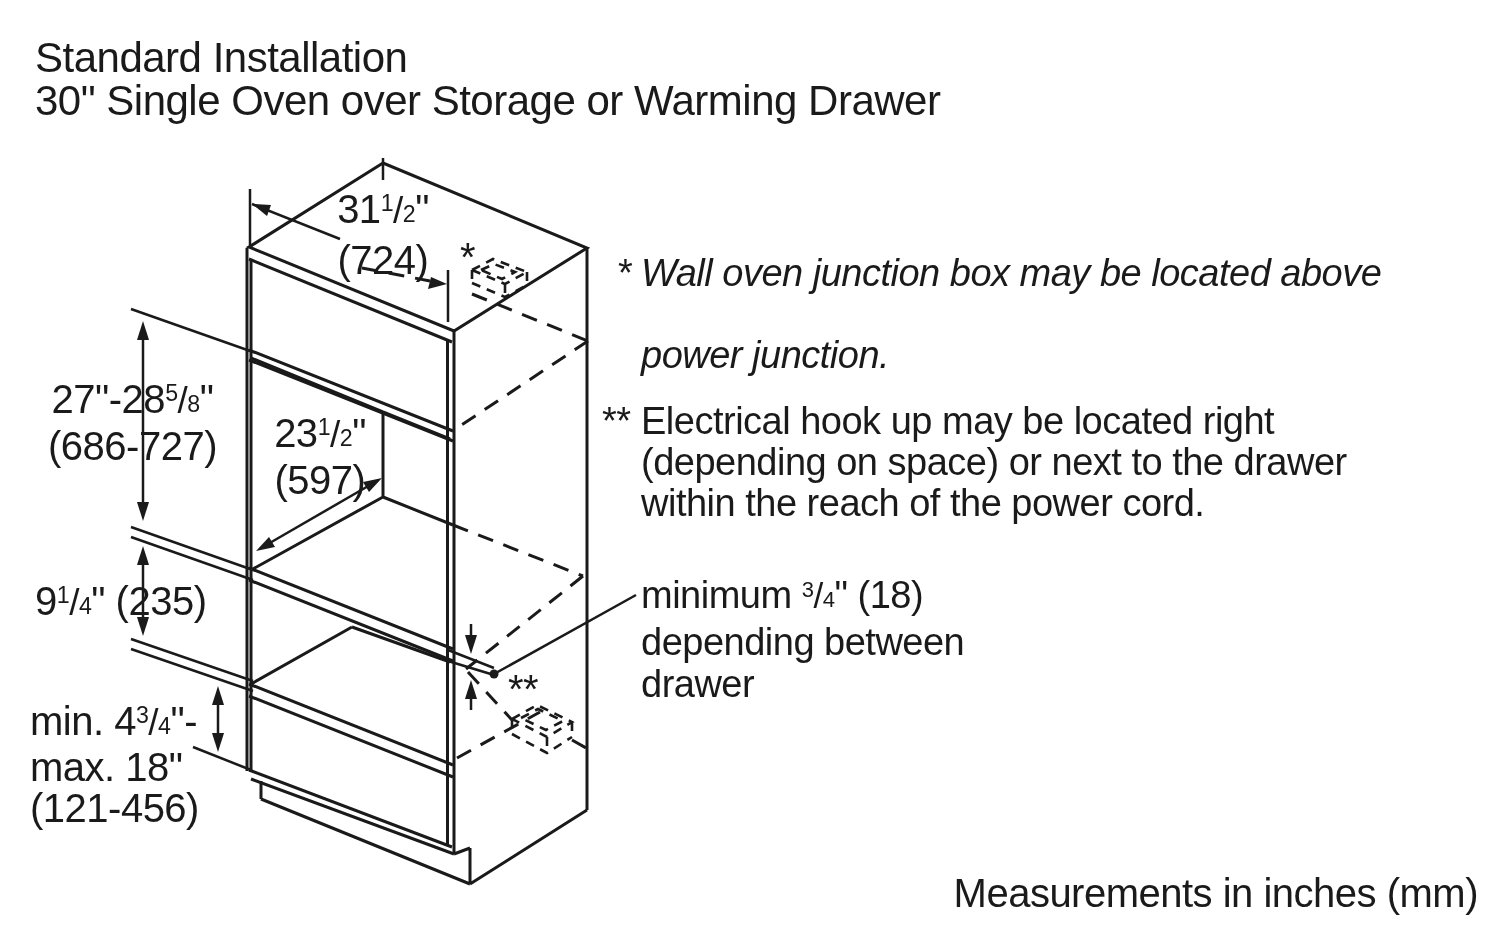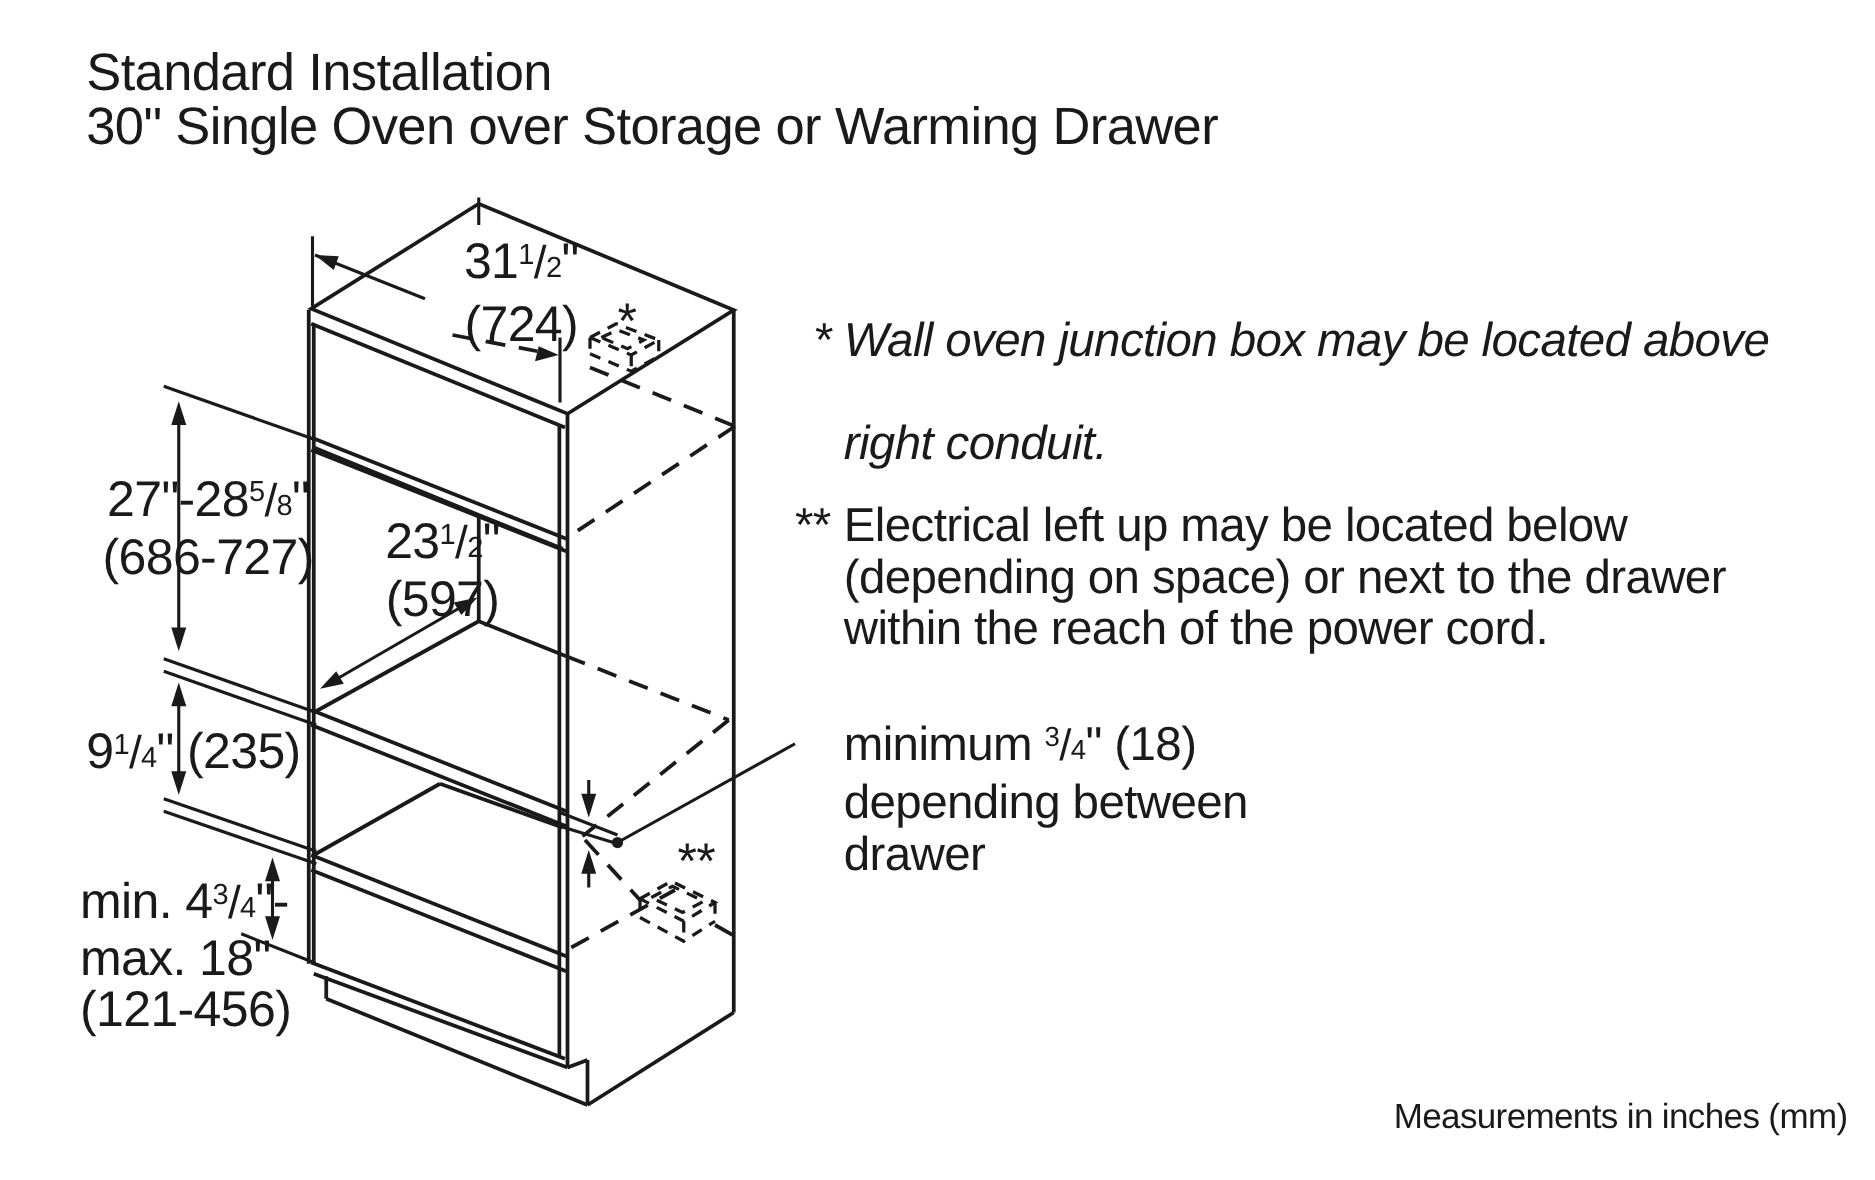--- a/index.html
+++ b/index.html
@@ -1,28 +1,28 @@
 <!DOCTYPE html>
 <html><head>
 <meta charset="utf-8">
 <style>
   * { margin:0; padding:0; box-sizing:border-box; }
   html,body { width:1500px; height:944px; background:#ffffff; overflow:hidden;
     font-family:"Liberation Sans", "DejaVu Sans", sans-serif; color:#1a1a1a; }
   .stage { position:relative; width:1500px; height:944px; background:#fff; }
   svg.linework { position:absolute; left:0; top:0; }
-  .txt { position:absolute; white-space:pre; line-height:42px; font-size:40px; letter-spacing:-0.5px;margin-left:34px; }
+  .txt { position:absolute; white-space:pre; line-height:42px; font-size:40px; letter-spacing:-0.5px; }
   .title { left:35px; top:36px; font-size:42px; line-height:43px; }
   .dimlab { text-align:center; }
   .fnum { font-size:0.58em; vertical-align:0.5em; }
   .fsl  { font-size:0.92em; }
   .fden { font-size:0.58em; vertical-align:0.03em; }
   .note { line-height:41px; font-size:38px; }
   .marker { font-size:40px; }
-  .footer { font-size:28px; }
+  .footer { font-size:40px; }
 </style>
 </head>
 <body>
 
 <div class="stage">
 
   <svg class="linework" width="1500" height="944" viewBox="0 0 1500 944">
 
     <g stroke="#1a1a1a" stroke-width="3" fill="none">
       <path d="M383,163 L249,247 L454,331 L587,248 Z"></path>
@@ -109,22 +109,22 @@
   <div class="txt dimlab" style="left:250px; top:406px; width:140px;"><span>23</span><span class="fnum">1</span><span class="fsl">/</span><span class="fden">2</span><span>"</span><br><span>(597)</span></div>
 
   <div class="txt" style="left:35px; top:574px;"><span>9</span><span class="fnum">1</span><span class="fsl">/</span><span class="fden">4</span><span>" (235)</span></div>
 
   <div class="txt" style="left:30px; top:695px; line-height:41px;"><span>min. 4</span><span class="fnum">3</span><span class="fsl">/</span><span class="fden">4</span><span>"-</span><br><span>max. 18"</span><br><span>(121-456)</span></div>
 
   <div class="txt marker" style="left:460px; top:236px;"><span>*</span></div>
   <div class="txt marker" style="left:508px; top:668px;"><span>**</span></div>
 
   <div class="txt note" style="left:618px; top:253px;"><span>*</span></div>
-  <div class="txt note" style="left:641px; top:253px;font-style:italic;"><span>Wall oven junction box may be located above</span><br><br><span>right conduit.</span></div>
+  <div class="txt note" style="left:641px; top:253px;font-style:italic;"><span>Wall oven junction box may be located above</span><br><br><span>power junction.</span></div>
 
   <div class="txt note" style="left:602px; top:401px;"><span>**</span></div>
-  <div class="txt note" style="left:641px; top:401px;"><span>Electrical left up may be located below</span><br><span>(depending on space) or next to the drawer</span><br><span>within the reach of the power cord.</span></div>
+  <div class="txt note" style="left:641px; top:401px;"><span>Electrical hook up may be located right</span><br><span>(depending on space) or next to the drawer</span><br><span>within the reach of the power cord.</span></div>
 
   <div class="txt note" style="left:641px; top:569px; line-height:42px;"><span>minimum </span><span class="fnum">3</span><span class="fsl">/</span><span class="fden">4</span><span>" (18)</span><br><span>depending between</span><br><span>drawer</span></div>
 
   <div class="txt footer" style="right:22px; top:872px; position:absolute;"><span>Measurements in inches (mm)</span></div>
 
 </div>
 
 </body></html>

